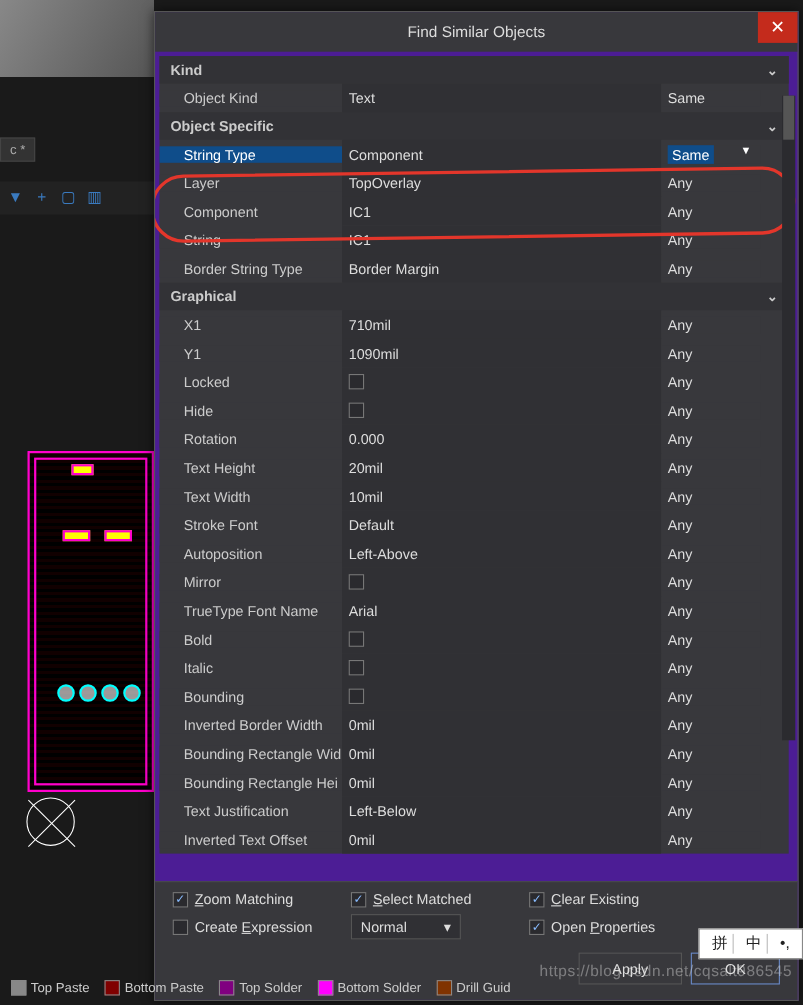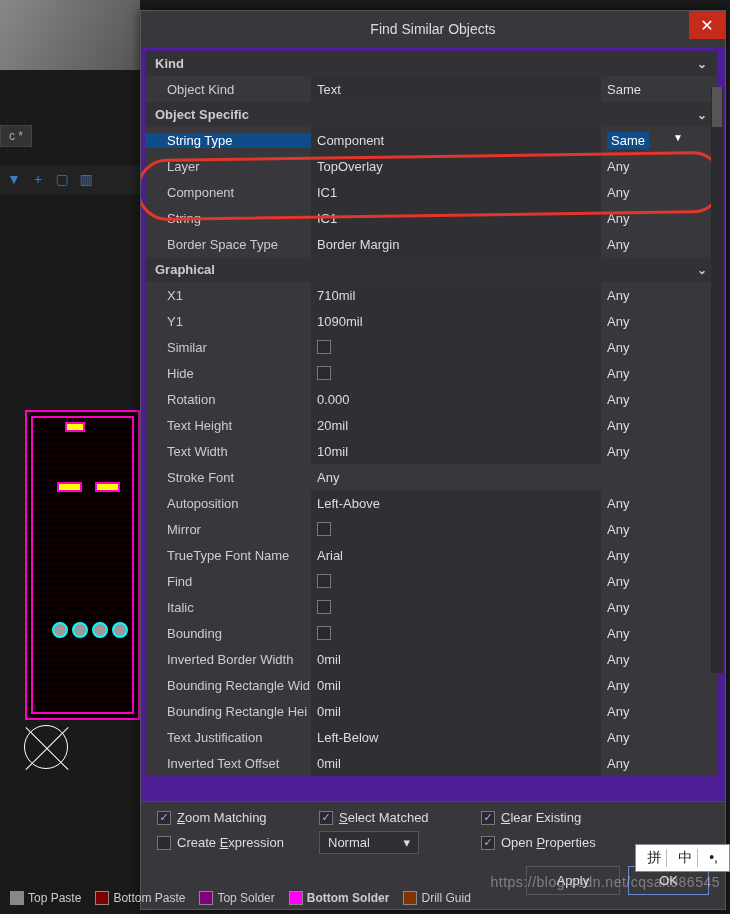--- a/index.html
+++ b/index.html
@@ -187,40 +187,40 @@
           <div class="cell-label">Component</div>
           <div class="cell-val">IC1</div>
           <div class="cell-match">Any</div>
         </div>
         <div class="row">
           <div class="cell-label">String</div>
           <div class="cell-val">IC1</div>
           <div class="cell-match">Any</div>
         </div>
         <div class="row">
-          <div class="cell-label">Border Space Type</div>
+          <div class="cell-label">Border String Type</div>
           <div class="cell-val">Border Margin</div>
           <div class="cell-match">Any</div>
         </div>
         <div class="section-head">
           <span>Graphical</span>
           <span class="chev">⌄</span>
         </div>
         <div class="row">
           <div class="cell-label">X1</div>
           <div class="cell-val">710mil</div>
           <div class="cell-match">Any</div>
         </div>
         <div class="row">
           <div class="cell-label">Y1</div>
           <div class="cell-val">1090mil</div>
           <div class="cell-match">Any</div>
         </div>
         <div class="row">
-          <div class="cell-label">Similar</div>
+          <div class="cell-label">Locked</div>
           <div class="cell-val">
             <span class="chk"></span>
           </div>
           <div class="cell-match">Any</div>
         </div>
         <div class="row">
           <div class="cell-label">Hide</div>
           <div class="cell-val">
             <span class="chk"></span>
           </div>
@@ -236,41 +236,42 @@
           <div class="cell-val">20mil</div>
           <div class="cell-match">Any</div>
         </div>
         <div class="row">
           <div class="cell-label">Text Width</div>
           <div class="cell-val">10mil</div>
           <div class="cell-match">Any</div>
         </div>
         <div class="row">
           <div class="cell-label">Stroke Font</div>
+          <div class="cell-val">Default</div>
           <div class="cell-match">Any</div>
         </div>
         <div class="row">
           <div class="cell-label">Autoposition</div>
           <div class="cell-val">Left-Above</div>
           <div class="cell-match">Any</div>
         </div>
         <div class="row">
           <div class="cell-label">Mirror</div>
           <div class="cell-val">
             <span class="chk"></span>
           </div>
           <div class="cell-match">Any</div>
         </div>
         <div class="row">
           <div class="cell-label">TrueType Font Name</div>
           <div class="cell-val">Arial</div>
           <div class="cell-match">Any</div>
         </div>
         <div class="row">
-          <div class="cell-label">Find</div>
+          <div class="cell-label">Bold</div>
           <div class="cell-val">
             <span class="chk"></span>
           </div>
           <div class="cell-match">Any</div>
         </div>
         <div class="row">
           <div class="cell-label">Italic</div>
           <div class="cell-val">
             <span class="chk"></span>
           </div>
@@ -359,16 +360,16 @@
 <div class="watermark">https://blog.csdn.net/cqsalt986545</div>
 
 <div class="layers-row">
   <span class="sw" style="background:#888;"></span>
     <span class="lbl">Top Paste</span>
   <span class="sw" style="background:#800000;"></span>
     <span class="lbl">Bottom Paste</span>
   <span class="sw" style="background:#800080;"></span>
     <span class="lbl">Top Solder</span>
   <span class="sw" style="background:#ff00ff;"></span>
-    <span class="lbl" style="font-weight:bold;">Bottom Solder</span>
+    <span class="lbl" style="font-weight:normal;">Bottom Solder</span>
   <span class="sw" style="background:#803300;"></span>
     <span class="lbl">Drill Guid</span>
 </div>
 
 </body></html>

